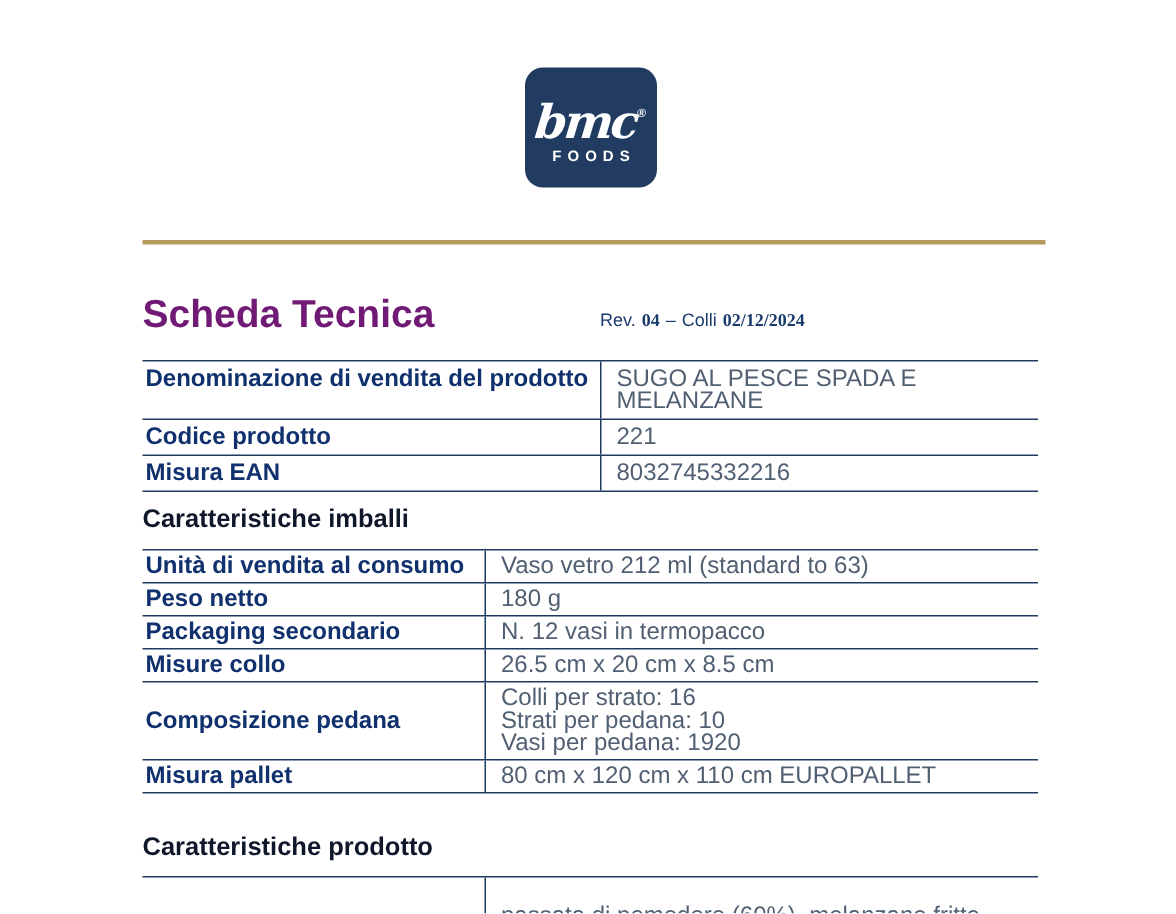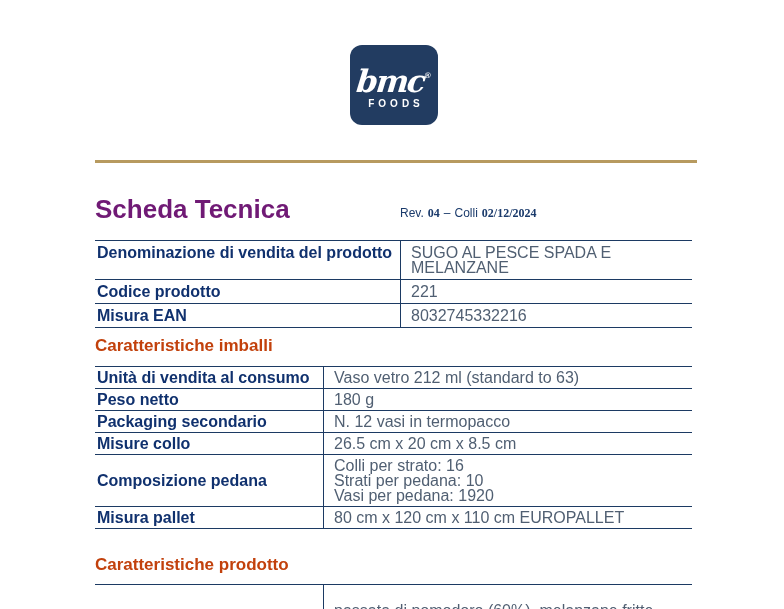--- a/index.html
+++ b/index.html
@@ -72,21 +72,21 @@
     gap: 4px;
     align-items: flex-start;
   }
   .rev .b { font-weight: bold; font-family: Liberation Serif, serif; }
   
   .section-h {
     position: absolute;
     left: 95px;
     font-size: 17px;
     font-weight: bold;
-    color: #c2410c;
+    color: #0f172a;
   }
   #h-imballi { top: 336px; }
   #h-prodotto { top: 555px; }
   
   .dtable {
     position: absolute;
     left: 95px;
     width: 597px;
     border-top: 1.5px solid #1c3a63;
     font-size: 16px;

